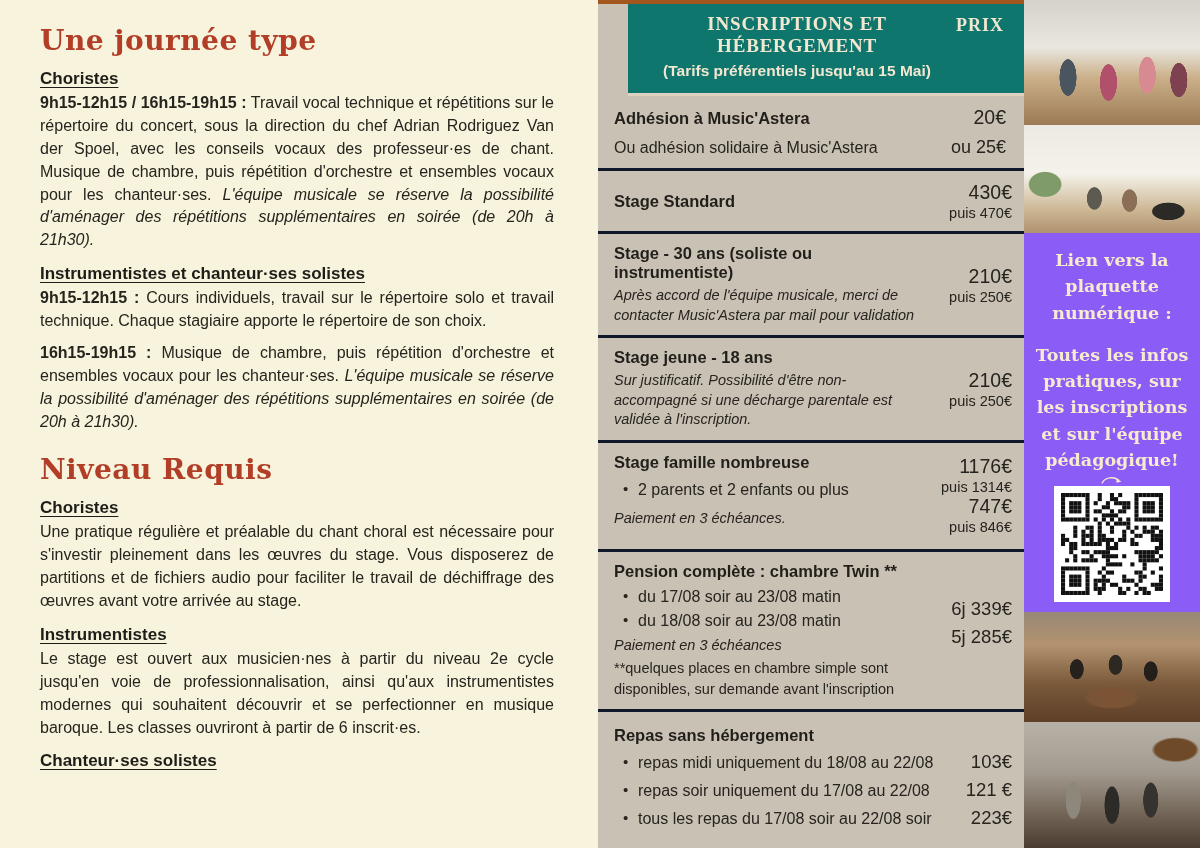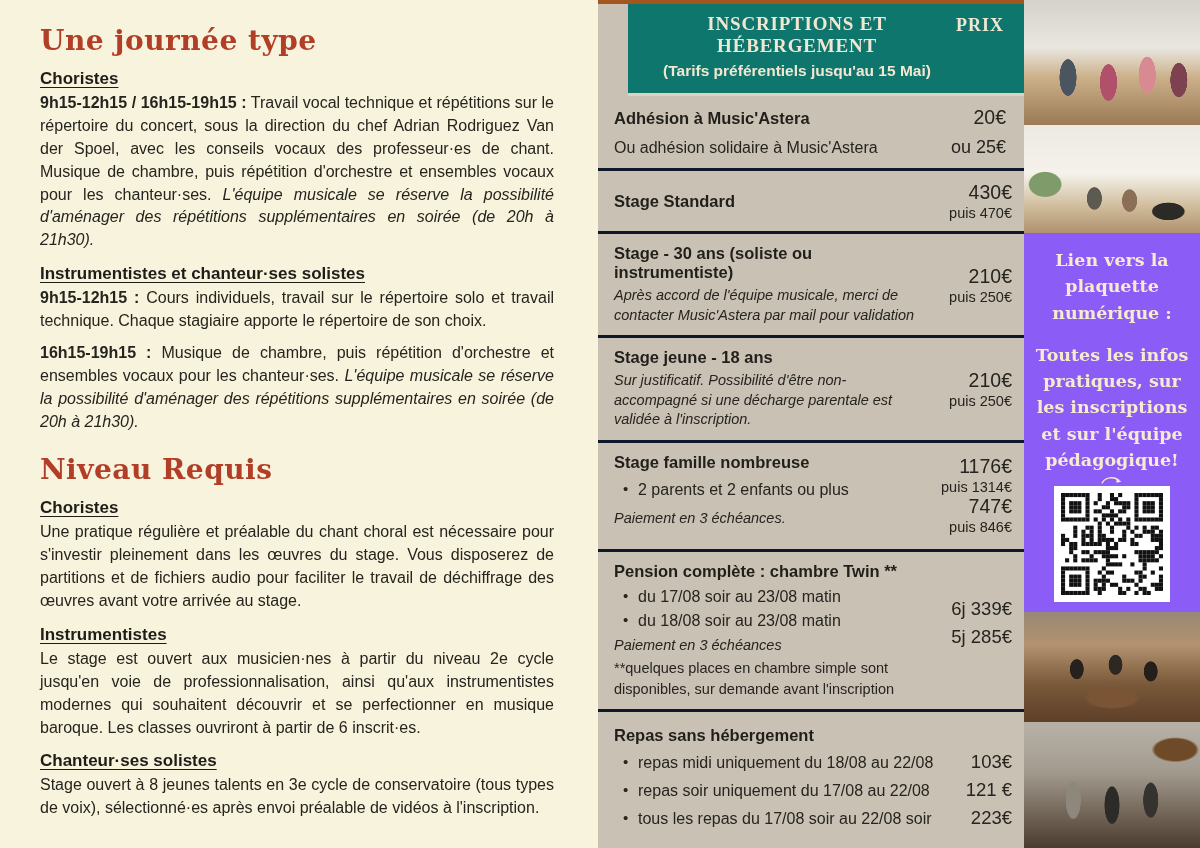--- a/index.html
+++ b/index.html
@@ -164,21 +164,20 @@
 
   <h1 class="display-title second">Niveau Requis</h1>
 
   <h3 class="sub-heading">Choristes</h3>
   <p class="body-p">Une pratique régulière et préalable du chant choral est nécessaire pour s'investir pleinement dans les œuvres du stage. Vous disposerez de partitions et de fichiers audio pour faciliter le travail de déchiffrage des œuvres avant votre arrivée au stage.</p>
 
   <h3 class="sub-heading">Instrumentistes</h3>
   <p class="body-p">Le stage est ouvert aux musicien·nes à partir du niveau 2e cycle jusqu'en voie de professionnalisation, ainsi qu'aux instrumentistes modernes qui souhaitent découvrir et se perfectionner en musique baroque. Les classes ouvriront à partir de 6 inscrit·es.</p>
 
   <h3 class="sub-heading">Chanteur·ses solistes</h3>
-  <p class="body-p">Stage ouvert à 8 jeunes talents en 3e cycle de conservatoire (tous types de voix), sélectionné·es après envoi préalable de vidéos à l'inscription.</p>
 </div>
 
 <div class="table-col">
   <div class="table-header">
     <div class="hdr-main">
       <div class="hdr-title">INSCRIPTIONS ET HÉBERGEMENT</div>
       <div class="hdr-subtitle">(Tarifs préférentiels jusqu'au 15 Mai)</div>
     </div>
     <div class="hdr-price">PRIX</div>
   </div>

